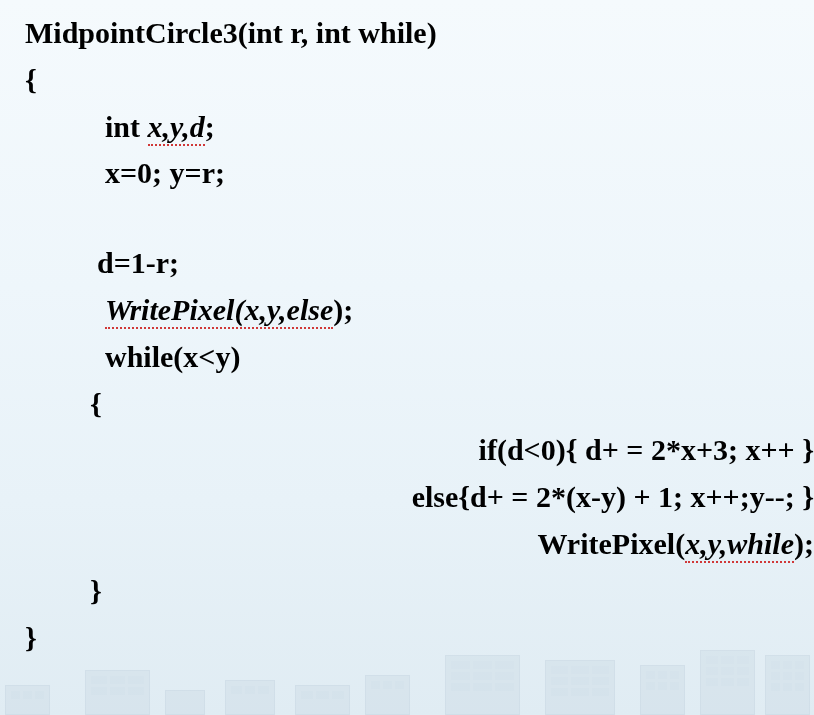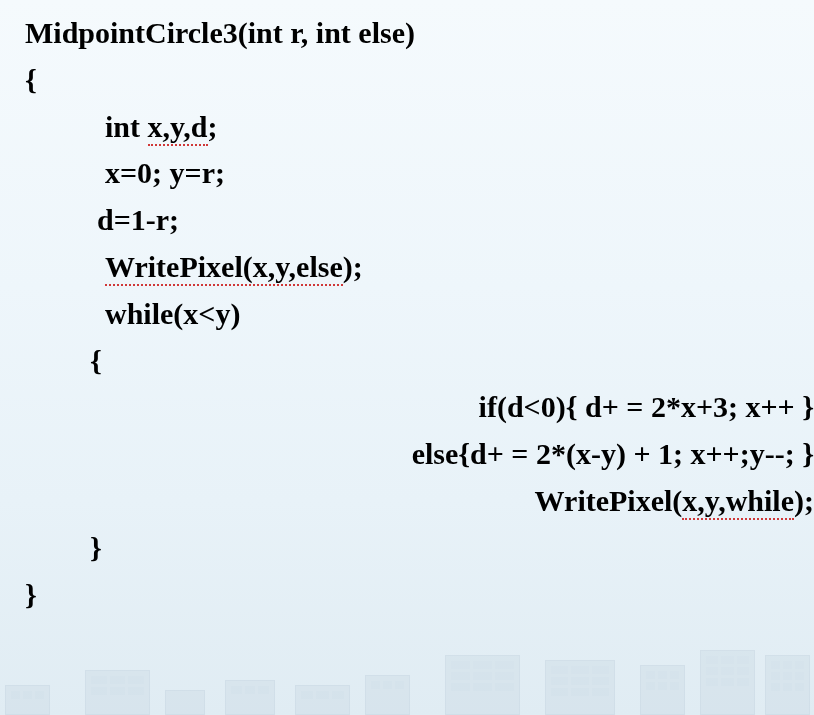--- a/index.html
+++ b/index.html
@@ -19,26 +19,28 @@
       position: relative;
       overflow: hidden;
     }
     .line {
       line-height: 1.56;
       white-space: pre;
     }
     .underline-red {
       border-bottom: 2px dotted #d03838;
       padding-bottom: 1px;
+      font-style: italic;
     }
     .indent1 {
       padding-left: 80px;
     }
     .indent1b {
       padding-left: 72px;
+      margin-top: 43px;
     }
     .indent2 {
       padding-left: 65px;
     }
     .indent3 {
       padding-left: 108px;
       text-align: right;
     }
     .buildings {
       position: absolute;
@@ -77,21 +79,21 @@
       grid-auto-rows: 8px;
       gap: 3px;
     }
     .win {
       background: rgba(180, 200, 215, 0.35);
     }
   </style>
 </head>
 <body>
 
-<div class="line"><span>MidpointCircle3(int r, int else)</span></div>
+<div class="line"><span>MidpointCircle3(int r, int while)</span></div>
 <div class="line"><span>{</span></div>
 <div class="line indent1"><span>int </span><span class="underline-red">x,y,d</span><span>;</span></div>
 <div class="line indent1"><span>x=0; y=r;</span></div>
 <div class="line indent1b"><span>d=1-r;</span></div>
 <div class="line indent1"><span class="underline-red">WritePixel(x,y,else</span><span>);</span></div>
 <div class="line indent1"><span>while(x&lt;y)</span></div>
 <div class="line indent2"><span>{</span></div>
 <div class="line indent3"><span>if(d&lt;0){ d+ = 2*x+3; x++ }</span></div>
 <div class="line indent3"><span>else{d+ = 2*(x-y) + 1; x++;y--; }</span></div>
 <div class="line indent3"><span>WritePixel(</span><span class="underline-red">x,y,while</span><span>);</span></div>

